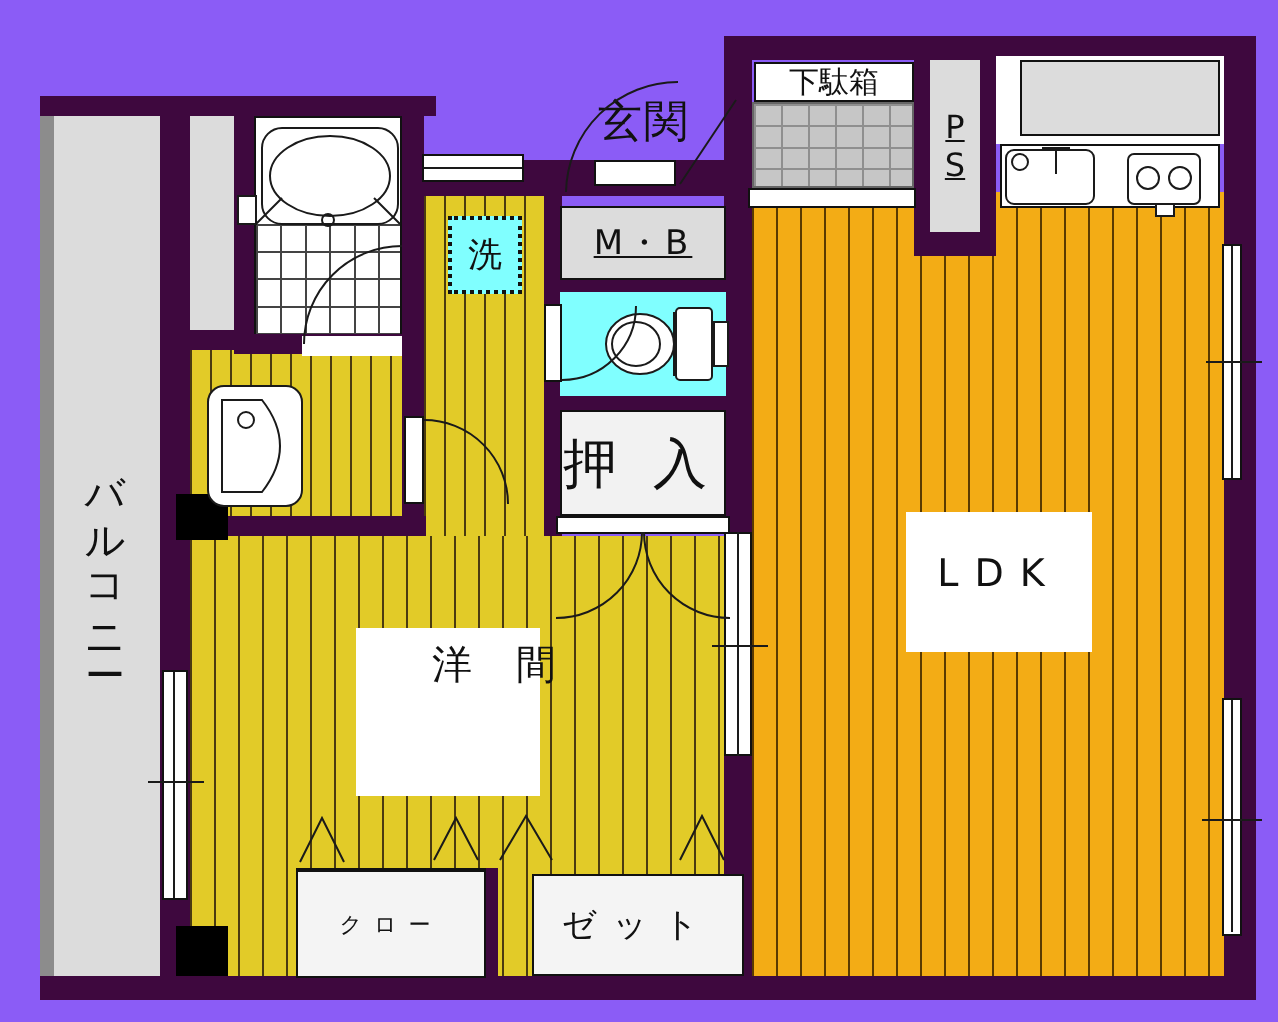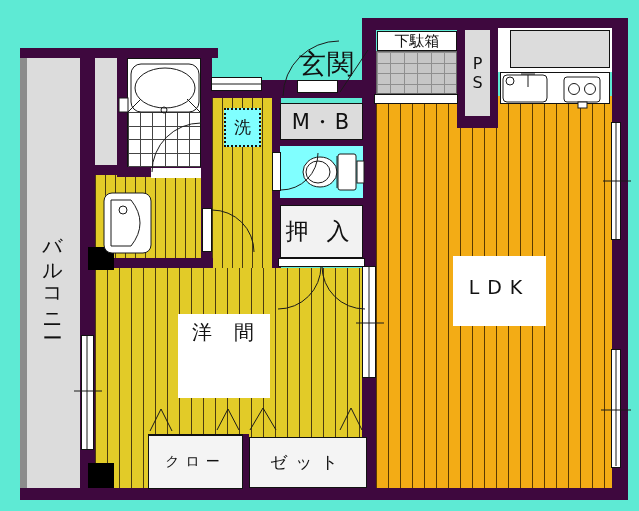--- a/index.html
+++ b/index.html
@@ -1,26 +1,26 @@
 <!DOCTYPE html>
 <html><head>
 <meta charset="utf-8">
 <style>
   html,body{margin:0;padding:0;background:#fff;}
-  #plan{position:relative;width:639px;height:511px;background:#5eead4;overflow:hidden;
+  #plan{position:relative;width:639px;height:511px;background:#8b5cf6;overflow:hidden;
         font-family:"DejaVu Sans","Liberation Sans",sans-serif;color:#111;}
   .abs{position:absolute;box-sizing:border-box;}
   .wall{position:absolute;background:#3E083E;}
   .pillar{position:absolute;background:#000;}
   .white-bar{position:absolute;background:#fff;border:1px solid #111;box-sizing:border-box;}
   .gap{position:absolute;background:#fff;}
   .floor-y{background:repeating-linear-gradient(to right,#4a3b10 0 1px,transparent 1px 10px),#E2CB28;}
   .floor-y12{background:repeating-linear-gradient(to right,#4a3b10 0 1px,transparent 1px 12px),#E2CB28;}
   .floor-o{background:repeating-linear-gradient(to right,#5a3a00 0 1px,transparent 1px 12px),#F3AC15;}
-  .gray{background:#DCDCDC;}
+  .gray{background:#DCDCDC;text-decoration:underline;}
   .boxw{background:#F4F4F4;border:1px solid #111;}
   .tiles{background:repeating-linear-gradient(to right,#8f8f8f 0 1px,transparent 1px 13.5px),
                     repeating-linear-gradient(to bottom,#8f8f8f 0 1px,transparent 1px 10.7px),#C6C6C6;
          border:1px solid #666;}
   .bathgrid{background:repeating-linear-gradient(to right,#444 0 1px,transparent 1px 12.2px),
                        repeating-linear-gradient(to bottom,#444 0 1px,transparent 1px 13.6px),#fff;}
   .lbl{position:absolute;white-space:nowrap;color:#111;}
   .center{display:flex;align-items:center;justify-content:center;}
   svg{position:absolute;left:0;top:0;pointer-events:none;}
 </style>
@@ -70,57 +70,57 @@
     <span class="lbl" style="position:static;font-size:15px;">下駄箱</span>
   </div>
   <div class="abs gray center" style="left:465px;top:30px;width:25px;height:86px;">
     <span style="font-size:16px;width:14px;word-break:break-all;line-height:19px;text-align:center;">PS</span>
   </div>
   <div class="abs" style="left:498px;top:28px;width:114px;height:44px;background:#fff;"></div>
   <div class="abs gray" style="left:510px;top:30px;width:100px;height:38px;border:1px solid #111;"></div>
   <div class="abs" style="left:500px;top:72px;width:110px;height:32px;background:#fff;border:1px solid #111;"></div>
 
   <div class="abs gray center" style="left:280px;top:103px;width:83px;height:37px;border:1px solid #111;">
-    <span class="lbl" style="position:static;font-size:21px;letter-spacing:2px;">M・B</span>
+    <span class="lbl" style="position:static;font-size:17px;letter-spacing:2px;">M・B</span>
   </div>
   <div class="abs" style="left:280px;top:146px;width:83px;height:52px;background:#80FFFF;"></div>
   <div class="abs center" style="left:280px;top:205px;width:83px;height:53px;background:#F2F2F2;border:1px solid #111;">
-    <span class="lbl" style="position:static;font-size:23px;letter-spacing:18px;padding-left:10px;">押入</span>
+    <span class="lbl" style="position:static;font-size:27px;letter-spacing:18px;padding-left:10px;">押入</span>
   </div>
   <div class="abs center" style="left:224px;top:108px;width:37px;height:39px;background:#80FFFF;border:2px dotted #111;">
     <span class="lbl" style="position:static;font-size:17px;">洗</span>
   </div>
 
   <div class="abs boxw center" style="left:148px;top:434px;width:95px;height:55px;border-top-width:2px;">
-    <span class="lbl" style="position:static;font-size:14px;letter-spacing:6px;">クロー</span>
+    <span class="lbl" style="position:static;font-size:11px;letter-spacing:6px;">クロー</span>
   </div>
-  <div class="abs boxw center" style="left:249px;top:437px;width:118px;height:51px;justify-content:center;">
+  <div class="abs boxw center" style="left:266px;top:437px;width:106px;height:51px;justify-content:center;">
     <span class="lbl" style="position:static;font-size:17px;letter-spacing:8px;">ゼット</span>
   </div>
 
   <div class="white-bar" style="left:211px;top:77px;width:51px;height:14px;"></div>
   <div class="white-bar" style="left:297px;top:80px;width:41px;height:13px;"></div>
   <div class="gap" style="left:151px;top:168px;width:50px;height:10px;"></div>
   <div class="white-bar" style="left:202px;top:208px;width:10px;height:44px;"></div>
   <div class="white-bar" style="left:272px;top:152px;width:9px;height:39px;"></div>
   <div class="white-bar" style="left:278px;top:258px;width:87px;height:9px;"></div>
   <div class="white-bar" style="left:362px;top:266px;width:14px;height:112px;"></div>
   <div class="white-bar" style="left:81px;top:335px;width:13px;height:115px;"></div>
   <div class="white-bar" style="left:611px;top:122px;width:10px;height:118px;"></div>
   <div class="white-bar" style="left:611px;top:349px;width:10px;height:119px;"></div>
   <div class="white-bar" style="left:374px;top:94px;width:84px;height:10px;"></div>
 
   <div class="abs" style="left:453px;top:256px;width:93px;height:70px;background:#fff;text-align:center;">
     <div class="lbl" style="position:static;font-size:19px;letter-spacing:8px;margin-top:20px;">LDK</div>
   </div>
-  <div class="abs" style="left:178px;top:314px;width:92px;height:84px;background:#fff;text-align:center;">
+  <div class="abs" style="left:178px;top:314px;width:92px;height:84px;background:#fff;text-align:center;padding-left:24px;">
     <div class="lbl" style="position:static;font-size:20px;letter-spacing:22px;padding-left:14px;margin-top:5px;">洋間</div>
   </div>
 
-  <div class="lbl" style="left:299px;top:46px;font-size:27px;letter-spacing:1px;">玄関</div>
+  <div class="lbl" style="left:299px;top:46px;font-size:22px;letter-spacing:1px;">玄関</div>
   <div class="lbl" style="left:40px;top:224px;writing-mode:vertical-rl;font-size:20px;letter-spacing:3px;">バルコニー</div>
 
   <svg width="639" height="511" viewBox="0 0 639 511">
     <g fill="none" stroke="#1a1a1a" stroke-width="1">
 
       <g>
         <rect x="131" y="64" width="68" height="48" rx="10" fill="#fff"></rect>
         <ellipse cx="165" cy="88" rx="30" ry="20"></ellipse>
         <circle cx="164" cy="110" r="3"></circle>
         <rect x="119" y="98" width="9" height="14" fill="#fff"></rect>

